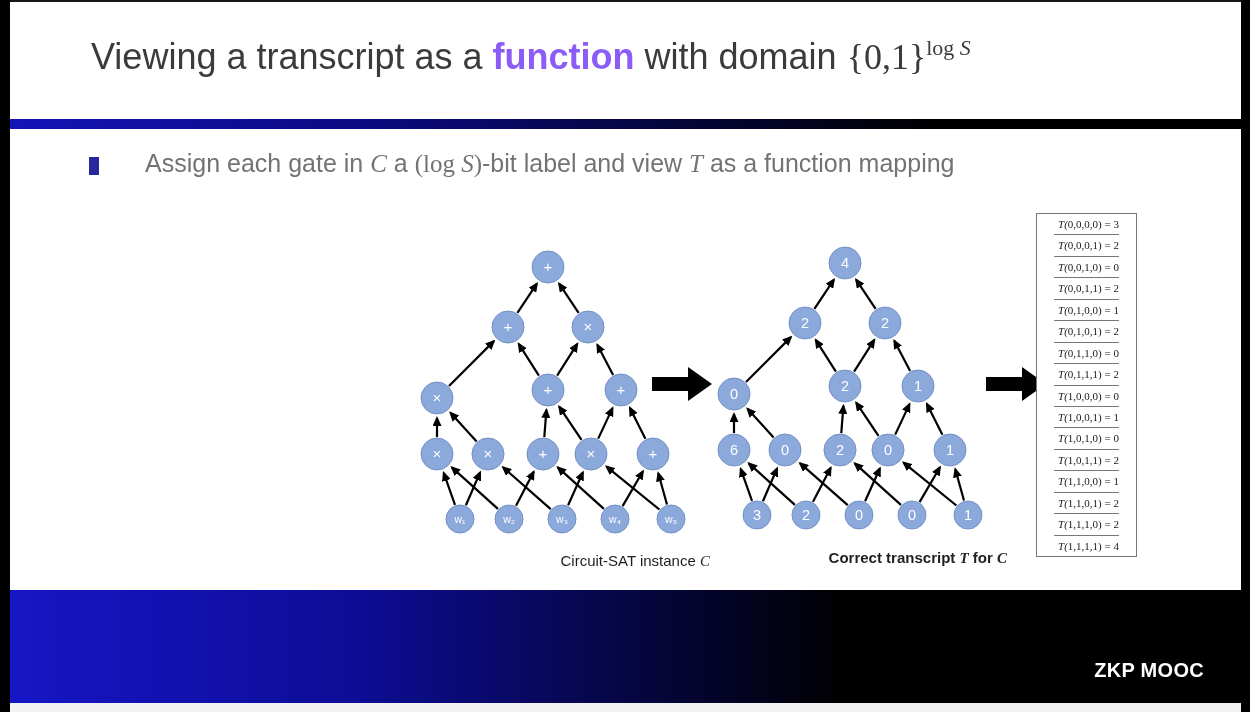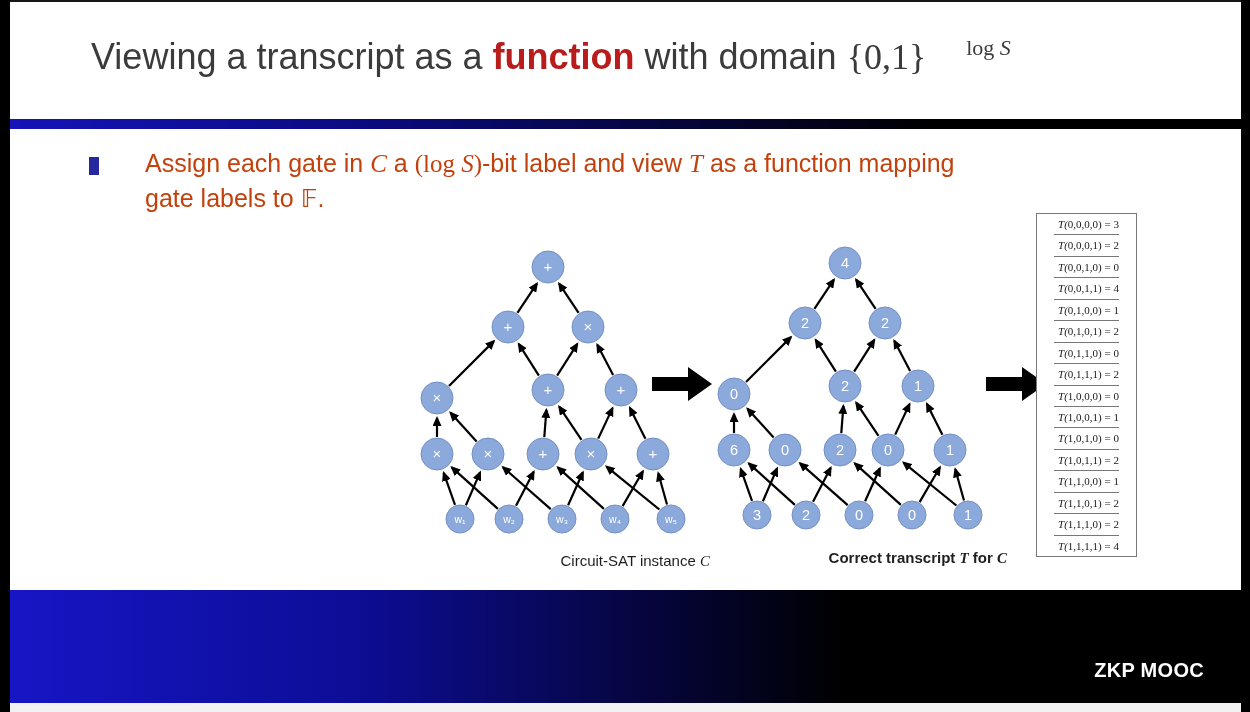--- a/index.html
+++ b/index.html
@@ -3,30 +3,30 @@
 <meta charset="utf-8">
 <style>
   html,body{margin:0;padding:0;background:#fff;}
   .slide{position:relative;width:1250px;height:712px;background:#ffffff;overflow:hidden;
          font-family:"Liberation Sans",sans-serif;}
   .borderL{position:absolute;left:0;top:0;width:10px;height:712px;background:#000;}
   .borderR{position:absolute;right:0;top:0;width:9px;height:712px;background:#000;}
   .topline{position:absolute;left:0;top:0;width:100%;height:2px;background:#161616;}
 
   .title{position:absolute;left:91px;top:36px;font-size:36px;color:#3b3b3b;white-space:nowrap;}
-  .title .red{color:#b91c1c;font-weight:700;}
+  .title .red{color:#8b5cf6;font-weight:700;}
   .m-serif{font-family:Liberation Serif, serif;}
   .m-it{font-family:"Liberation Serif",serif;font-style:italic;}
-  .sup{font-size:22px;position:relative;top:-14px;margin-left:40px;}
+  .sup{font-size:22px;position:relative;top:-14px;}
 
   .titlebar{position:absolute;left:10px;top:119px;width:1231px;height:10px;
             background:linear-gradient(to right,#1414b8 0%,#0a0a7e 30%,#000 75%);}
 
   .bullet-marker{position:absolute;left:89px;top:157px;width:10px;height:18px;background:#28289e;}
-  .bullet{position:absolute;left:145px;top:146px;font-size:25px;color:#c2410c;line-height:35px;}
+  .bullet{position:absolute;left:145px;top:146px;font-size:25px;color:#737373;line-height:35px;}
   .bm{font-family:"Liberation Serif",serif;}
   .bi{font-family:"Liberation Serif",serif;font-style:italic;}
   .bb{font-family:"DejaVu Sans",sans-serif;}
 
   .gsvg{position:absolute;}
   #svg1{left:415px;top:248px;}
   #svg2{left:712px;top:244px;}
   .big-arrow{position:absolute;}
   #arr1{left:652px;top:366px;}
   #arr2{left:986px;top:366px;}
@@ -56,21 +56,20 @@
 
   <div class="title">
     <span>Viewing a transcript as a </span><span class="red">function</span><span> with domain </span><span class="m-serif">{0,1}</span><span class="sup"><span class="m-serif">log </span><span class="m-it">S</span></span>
   </div>
 
   <div class="titlebar"></div>
 
   <div class="bullet-marker"></div>
   <div class="bullet">
     <div><span>Assign each gate in </span><span class="bi">C</span><span> a </span><span class="bm">(log </span><span class="bi">S</span><span class="bm">)</span><span>-bit label and view </span><span class="bi">T</span><span> as a function mapping</span></div>
-    <div><span>gate labels to </span><span class="bb">𝔽</span><span>.</span></div>
   </div>
 
   <svg id="svg1" class="gsvg" width="290" height="300">
       <defs>
         <marker id="svg1-m" markerWidth="10" markerHeight="9" refX="8" refY="4.5" orient="auto" markerUnits="userSpaceOnUse">
           <path d="M0,0 L10,4.5 L0,9 Z" fill="#000000"></path>
         </marker>
       </defs>
       <line x1="102.4" y1="64.9" x2="121.9" y2="35.6" stroke="#000000" stroke-width="2.2" marker-end="url(#svg1-m)"></line>
       <line x1="163.6" y1="64.9" x2="144.1" y2="35.6" stroke="#000000" stroke-width="2.2" marker-end="url(#svg1-m)"></line>
@@ -263,21 +262,21 @@
   </svg>
 
   <div id="cap1" class="caption"><span>Circuit-SAT instance </span><span class="cap-i">C</span></div>
 
   <div id="cap2" class="caption"><span>Correct transcript </span><span class="cap-i">T</span><span> for </span><span class="cap-i">C</span></div>
 
   <div id="ttable" class="ttable">
       <div class="trow">T(0,0,0,0) = 3</div>
       <div class="trow">T(0,0,0,1) = 2</div>
       <div class="trow">T(0,0,1,0) = 0</div>
-      <div class="trow">T(0,0,1,1) = 4</div>
+      <div class="trow">T(0,0,1,1) = 2</div>
       <div class="trow">T(0,1,0,0) = 1</div>
       <div class="trow">T(0,1,0,1) = 2</div>
       <div class="trow">T(0,1,1,0) = 0</div>
       <div class="trow">T(0,1,1,1) = 2</div>
       <div class="trow">T(1,0,0,0) = 0</div>
       <div class="trow">T(1,0,0,1) = 1</div>
       <div class="trow">T(1,0,1,0) = 0</div>
       <div class="trow">T(1,0,1,1) = 2</div>
       <div class="trow">T(1,1,0,0) = 1</div>
       <div class="trow">T(1,1,0,1) = 2</div>

